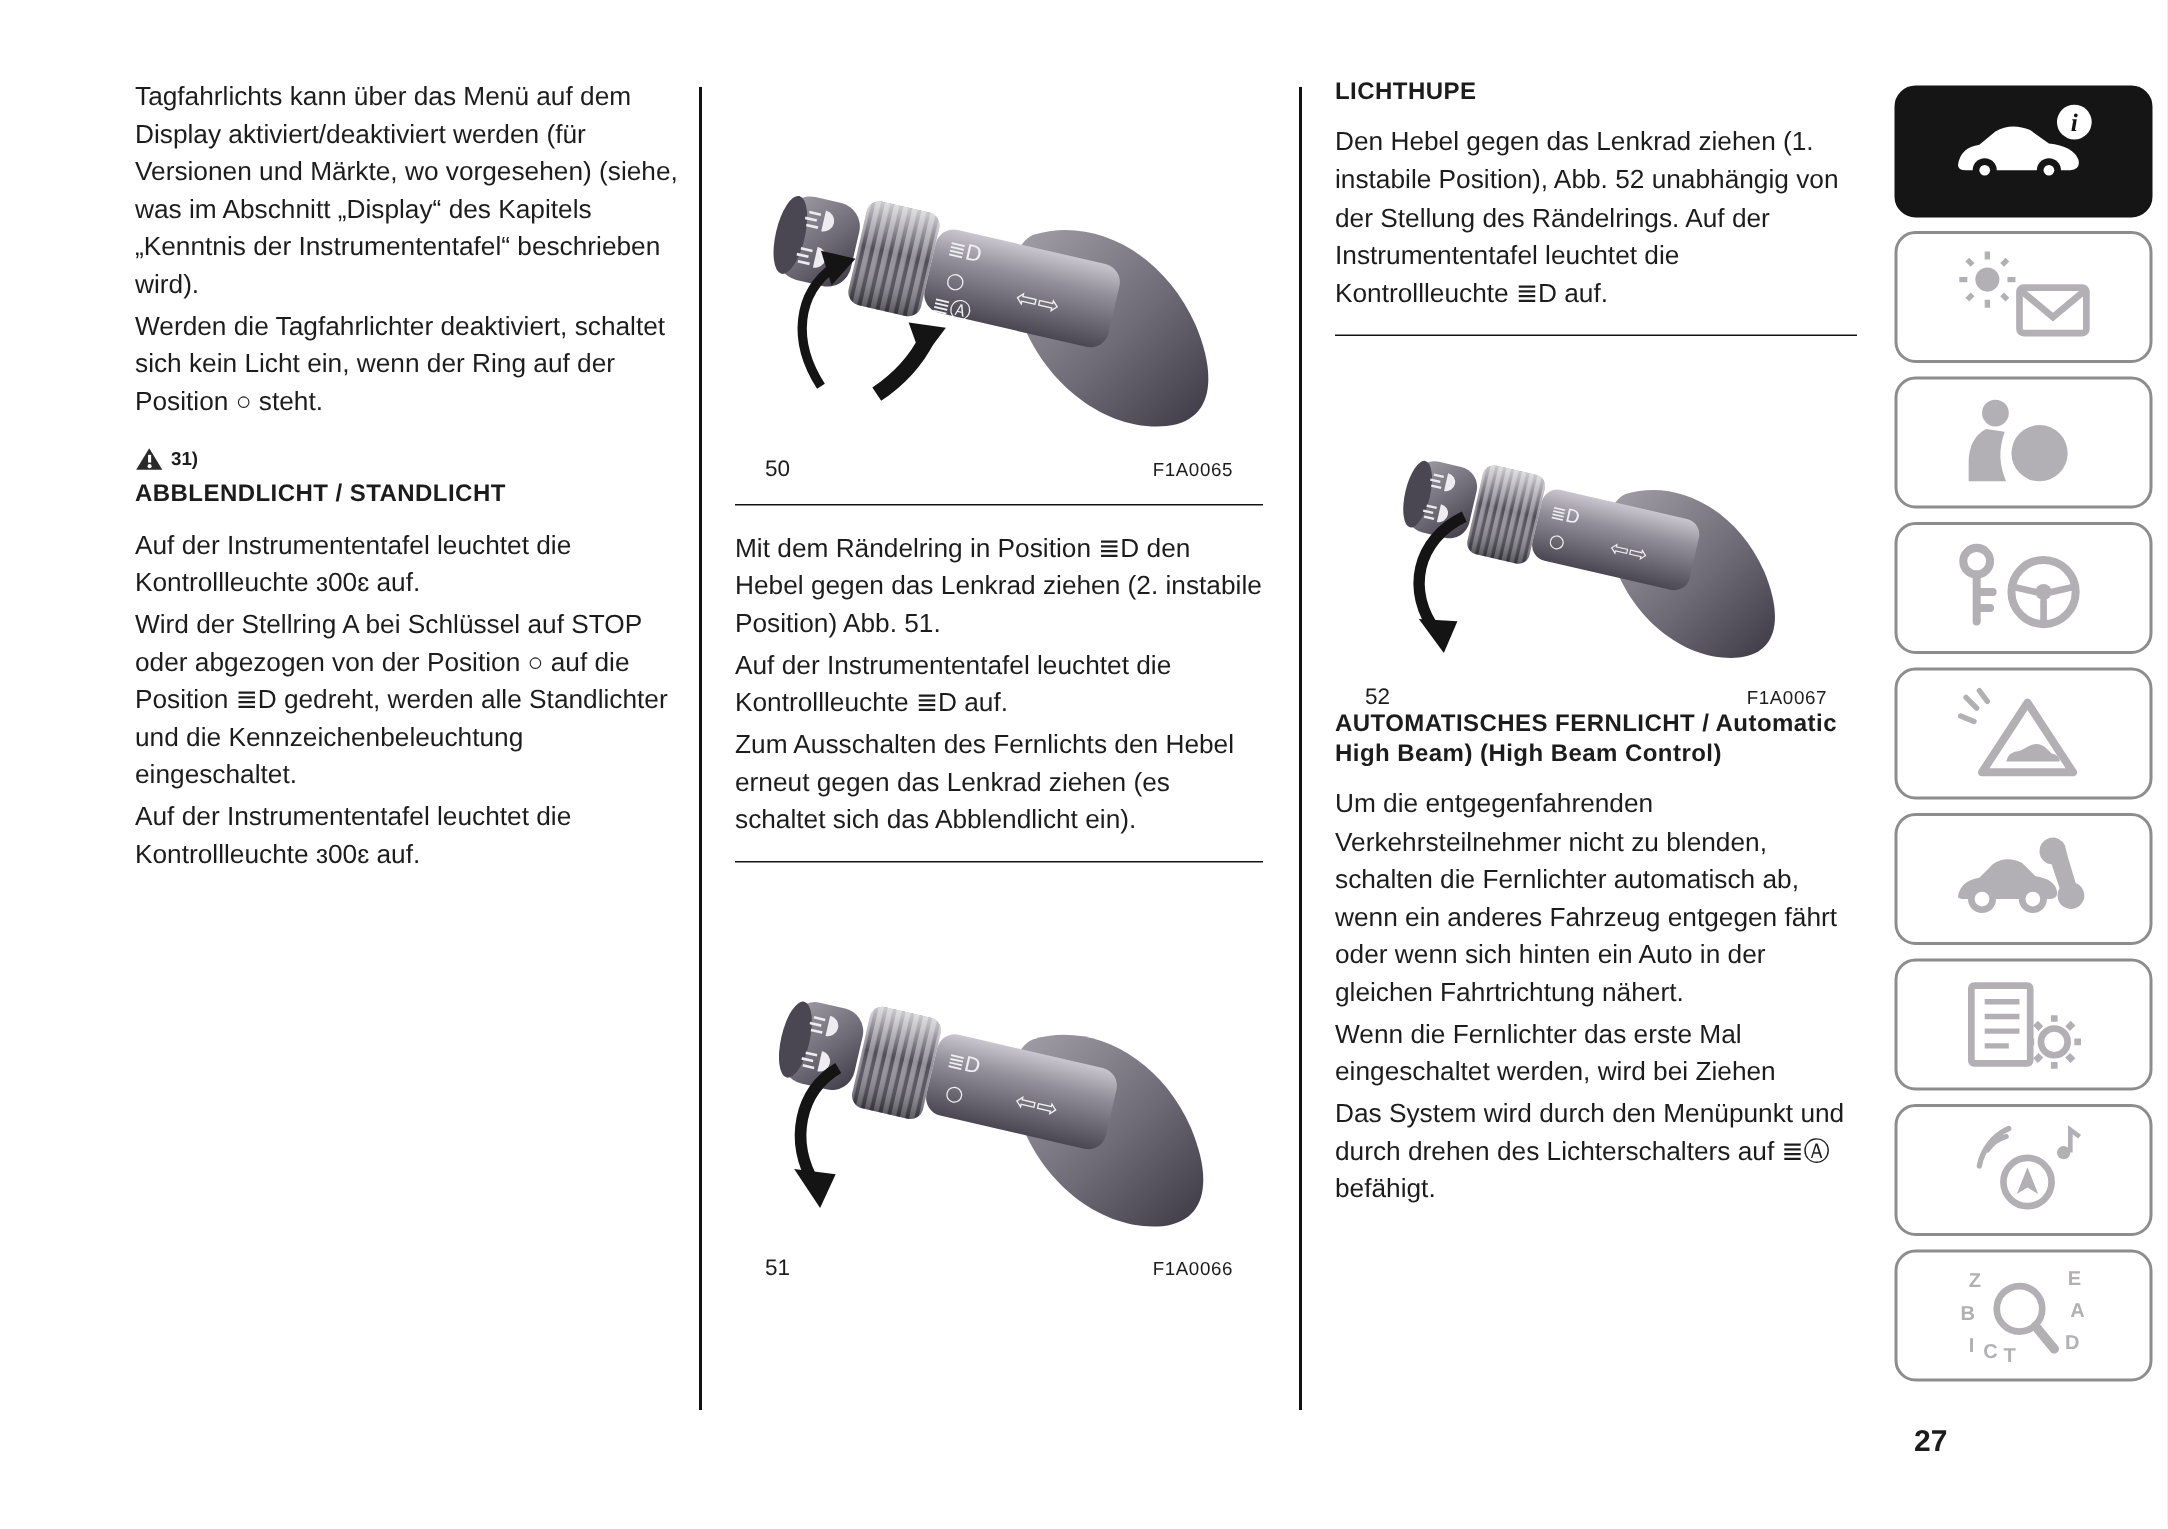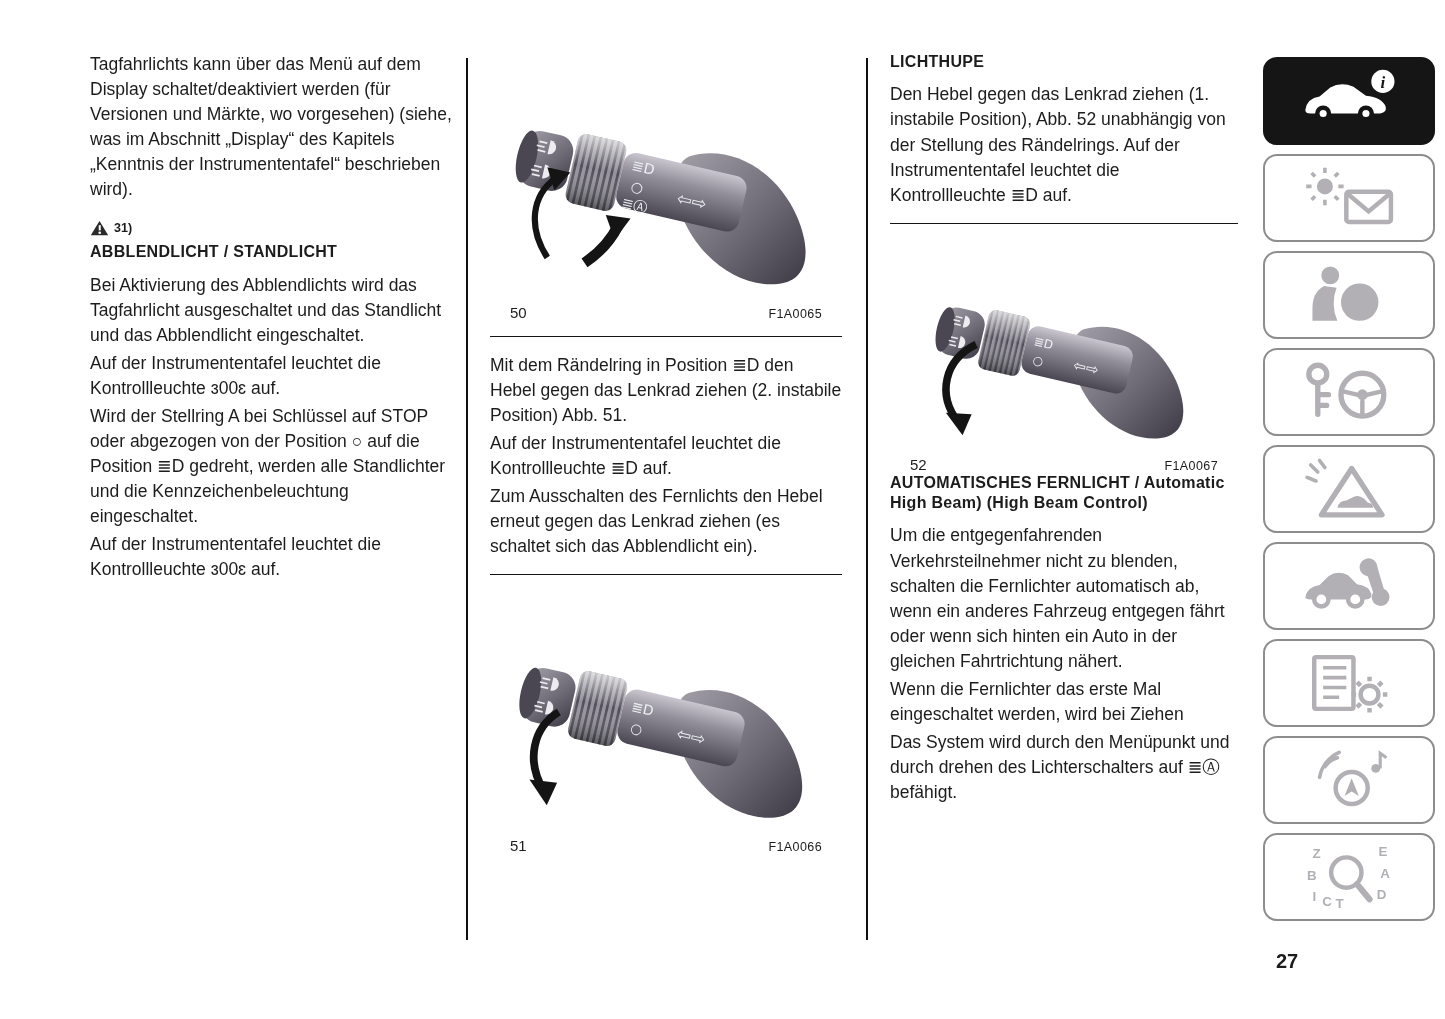--- a/index.html
+++ b/index.html
@@ -60,31 +60,31 @@
       <stop offset="0" stop-color="#ffffff" stop-opacity="0.7"></stop>
         <stop offset="0.45" stop-color="#ffffff" stop-opacity="0"></stop>
         <stop offset="1" stop-color="#000000" stop-opacity="0.38"></stop>
     </linearGradient>
   </defs>
 </svg>
 
 <div class="page">
 
   <section class="col col1">
-    <p class="body">Tagfahrlichts kann über das Menü auf dem Display schaltet/deaktiviert werden (für Versionen und Märkte, wo vorgesehen) (siehe, was im Abschnitt „Display“ des Kapitels „Kenntnis der Instrumententafel“ beschrieben wird).</p>
+    <p class="body">Tagfahrlichts kann über das Menü auf dem Display aktiviert/deaktiviert werden (für Versionen und Märkte, wo vorgesehen) (siehe, was im Abschnitt „Display“ des Kapitels „Kenntnis der Instrumententafel“ beschrieben wird).</p>
+    <p class="body">Werden die Tagfahrlichter deaktiviert, schaltet sich kein Licht ein, wenn der Ring auf der Position ○ steht.</p>
     <div class="note">
       <svg class="warn" viewBox="0 0 24 20">
         <path d="M12 1 L23 19 H1 Z" fill="#2a2a2a"></path>
         <rect x="11" y="6.5" width="2.6" height="6.5" fill="#fff"></rect>
         <circle cx="12.3" cy="16" r="1.7" fill="#fff"></circle>
       </svg>
       <span class="note-num">31)</span>
     </div>
     <h2 class="section h-gap">ABBLENDLICHT / STANDLICHT</h2>
-    <p class="body">Bei Aktivierung des Abblendlichts wird das Tagfahrlicht ausgeschaltet und das Standlicht und das Abblendlicht eingeschaltet.</p>
     <p class="body">Auf der Instrumententafel leuchtet die Kontrollleuchte ɜ00ɛ auf.</p>
     <p class="body">Wird der Stellring A bei Schlüssel auf STOP oder abgezogen von der Position ○ auf die Position ≣D gedreht, werden alle Standlichter und die Kennzeichenbeleuchtung eingeschaltet.</p>
     <p class="body">Auf der Instrumententafel leuchtet die Kontrollleuchte ɜ00ɛ auf.</p>
   </section>
 
   <div class="vr vr1"></div>
 
   <section class="col col2">
 
     <figure class="fig">

